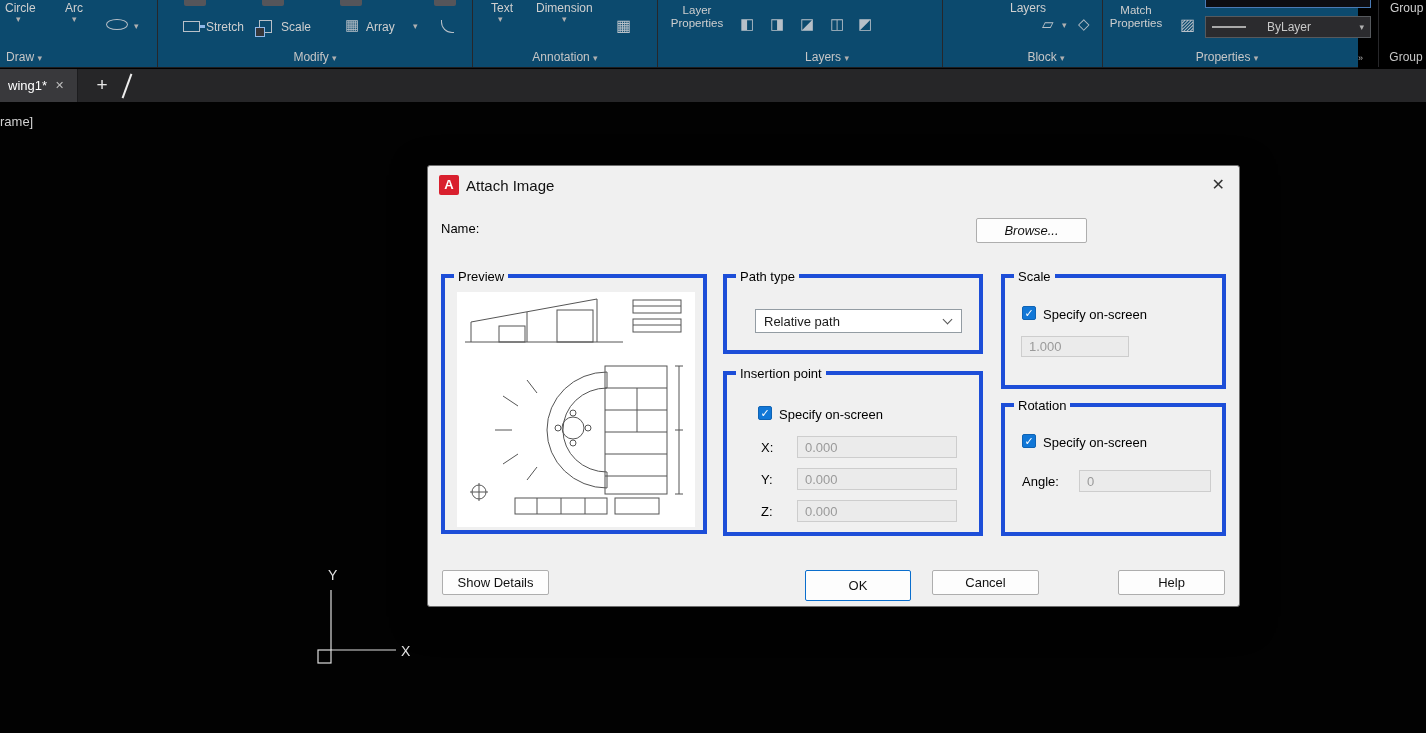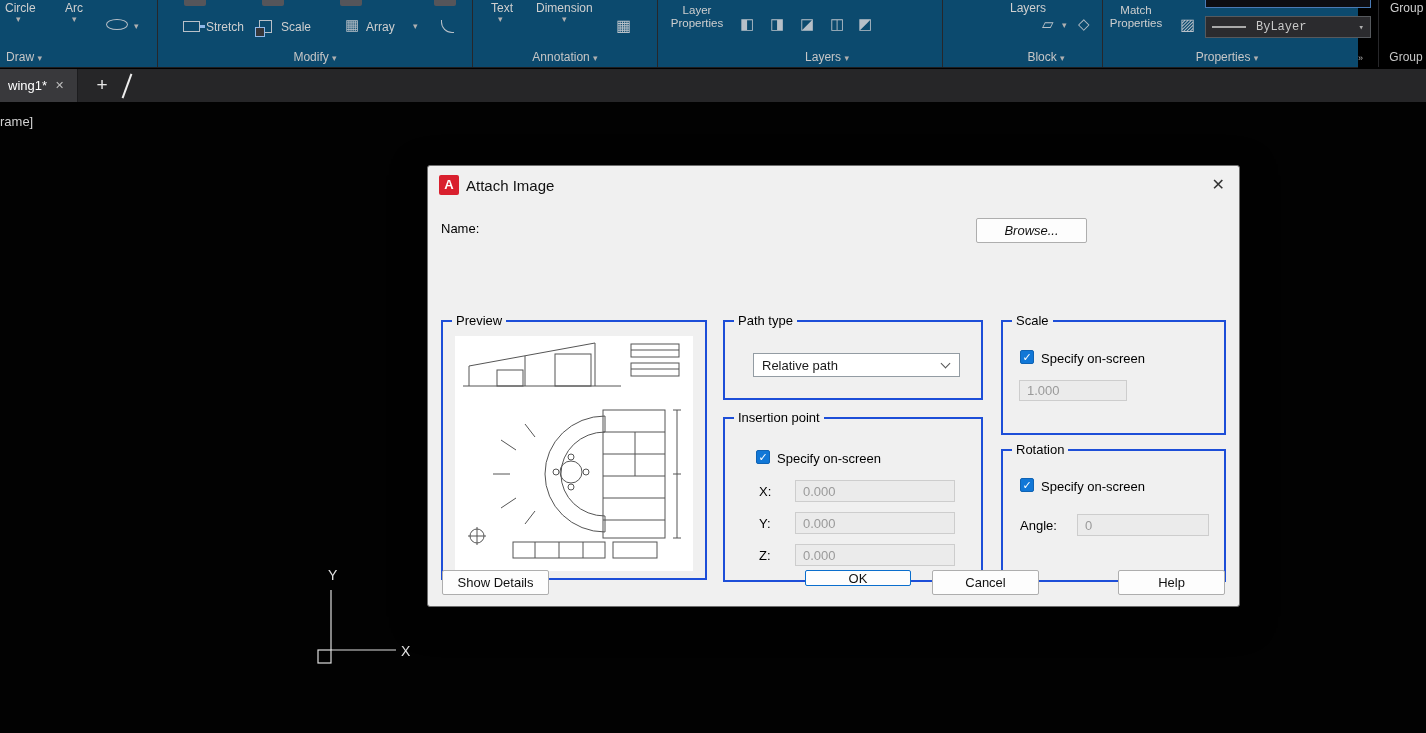--- a/index.html
+++ b/index.html
@@ -15,41 +15,41 @@
   .caret { color:#b0b0b0; font-size:9px; }
   .panel-label { position:absolute; bottom:3px; transform:translateX(-50%); white-space:nowrap; color:#c6c6c6; font-size:12px; }
   .glyph { position:absolute; color:#b8c0c8; }
   .sliver { position:absolute; top:0; height:6px; background:#55555a; border-radius:0 0 2px 2px; }
   .icon-ellipse { position:absolute; width:22px; height:11px; border:1.5px solid #b8c0c8; border-radius:50%; }
   .icon-stretch { position:absolute; width:17px; height:11px; border:1px solid #b8c0c8; }
   .icon-stretch::after { content:""; position:absolute; right:-6px; top:3px; width:5px; height:3px; background:#8fb8e8; }
   .icon-scale { position:absolute; width:13px; height:13px; border:1px solid #b8c0c8; }
   .icon-scale::after { content:""; position:absolute; left:-5px; bottom:-5px; width:8px; height:8px; border:1px solid #8fb8e8; background:#363639; }
   .icon-fillet { position:absolute; width:13px; height:13px; border-left:1.5px solid #b8c0c8; border-bottom:1.5px solid #b8c0c8; border-bottom-left-radius:11px; }
-  .dark-combo { position:absolute; display:flex; align-items:center; gap:10px; background:#2b2b2e; border:1px solid #56595d; color:#c9c9c9; padding:0 6px;font-family:Liberation Mono, monospace; }
+  .dark-combo { position:absolute; display:flex; align-items:center; gap:21px; background:#2b2b2e; border:1px solid #56595d; color:#c9c9c9; padding:0 6px; }
   .dark-combo .line { width:34px; height:2px; background:#a9a9a9; }
   .combo-sliver { position:absolute; background:#0d0d12; border:1px solid #4a7ab5; border-top:none; }
 
   
   .tabbar { position:absolute; left:0; top:69px; width:1426px; height:33px; background:#262628; }
   .dwg-tab { position:absolute; left:0; top:0; height:33px; width:78px; background:#39393c; color:#fff; font-size:13px; display:flex; align-items:center; padding:0 8px; gap:8px; border-right:1px solid #1c1c1e; }
   .tab-close { color:#bdbdbd; font-size:11px; }
   .newtab { position:absolute; left:90px; top:4px; width:24px; height:24px; color:#e6e6e6; font-size:19px; text-align:center; line-height:24px; }
   .tab-slash { position:absolute; left:126px; top:4px; width:2px; height:26px; background:#ededed; transform:rotate(20deg); }
 
   
   .canvas { position:absolute; left:0; top:102px; width:1426px; height:631px; background:#020202; }
   .vp-label { position:absolute; left:0; top:12px; color:#d2d2d2; font-size:13px; }
 
   
   .dialog { position:absolute; left:427px; top:165px; width:813px; height:442px; background:#f0f0f0; border:1px solid #6e6e6e; border-radius:3px; box-shadow:0 10px 34px rgba(0,0,0,.65); font-size:13px; color:#000; }
   .dlg-icon { position:absolute; left:11px; top:9px; width:20px; height:20px; background:#d9202e; border-radius:2px; color:#fff; font-weight:bold; font-size:13px; text-align:center; line-height:20px; }
   .dlg-title { position:absolute; left:38px; top:11px; font-size:15px; color:#111; }
   .dlg-close { position:absolute; right:14px; top:9px; font-size:16px; color:#333; cursor:pointer; }
-  .groupbox { position:absolute; border:2px solid #1d4ed8;margin-top:46px; }
+  .groupbox { position:absolute; border:4px solid #1d4ed8; }
   .gb-label { position:absolute; top:-9px; left:9px; background:#f0f0f0; padding:0 4px; font-size:13px; color:#000; white-space:nowrap; }
   .combo { position:absolute; background:#fff; border:1px solid #939ca3; display:flex; align-items:center; }
   .combo .txt { flex:1; padding:0 8px; font-size:13px; color:#1a1a1a; white-space:nowrap; overflow:hidden; }
   .chev { width:7px; height:7px; border-right:1.5px solid #555; border-bottom:1.5px solid #555; transform:rotate(45deg); margin:-3px 10px 0 0; }
   .btn { position:absolute; background:#fdfdfd; border:1px solid #aeaeae; border-radius:2px; font-size:13px; color:#111; display:flex; align-items:center; justify-content:center; cursor:pointer; }
   .btn.primary { border:1px solid #0a6ecd; }
   .checkbox { position:absolute; width:14px; height:14px; background:#1177d7; border:1px solid #0f63b4; border-radius:2px; color:#fff; font-size:11px; line-height:13px; text-align:center; }
   .cb-label { position:absolute; font-size:13px; color:#000; white-space:nowrap; }
   .field { position:absolute; background:#ebebeb; border:1px solid #cdcdcd; color:#9a9a9a; font-size:13px; font-family:"Liberation Sans", sans-serif; padding:0 7px; }
   .flabel { position:absolute; font-size:13px; color:#000; }
@@ -239,18 +239,18 @@
 
     <div class="groupbox" style="left:573px; top:237px; width:225px; height:133px;">
       <span class="gb-label">Rotation</span>
       <span class="checkbox" style="left:17px; top:27px;">✓</span>
       <span class="cb-label" style="left:38px; top:28px;">Specify on-screen</span>
       <span class="flabel" style="left:17px; top:67px;">Angle:</span>
       <input class="field" style="left: 74px; top: 63px; width: 132px; height: 22px;" readonly="" value="0">
     </div>
 
     <div class="btn" style="left:14px; top:404px; width:107px; height:25px;">Show Details</div>
-    <div class="btn primary" style="left:377px; top:404px; width:106px; height:16px;">OK</div>
+    <div class="btn primary" style="left:377px; top:404px; width:106px; height:31px;">OK</div>
     <div class="btn" style="left:504px; top:404px; width:107px; height:25px;">Cancel</div>
     <div class="btn" style="left:690px; top:404px; width:107px; height:25px;">Help</div>
   </div>
 
 </div>
 
 </body></html>

